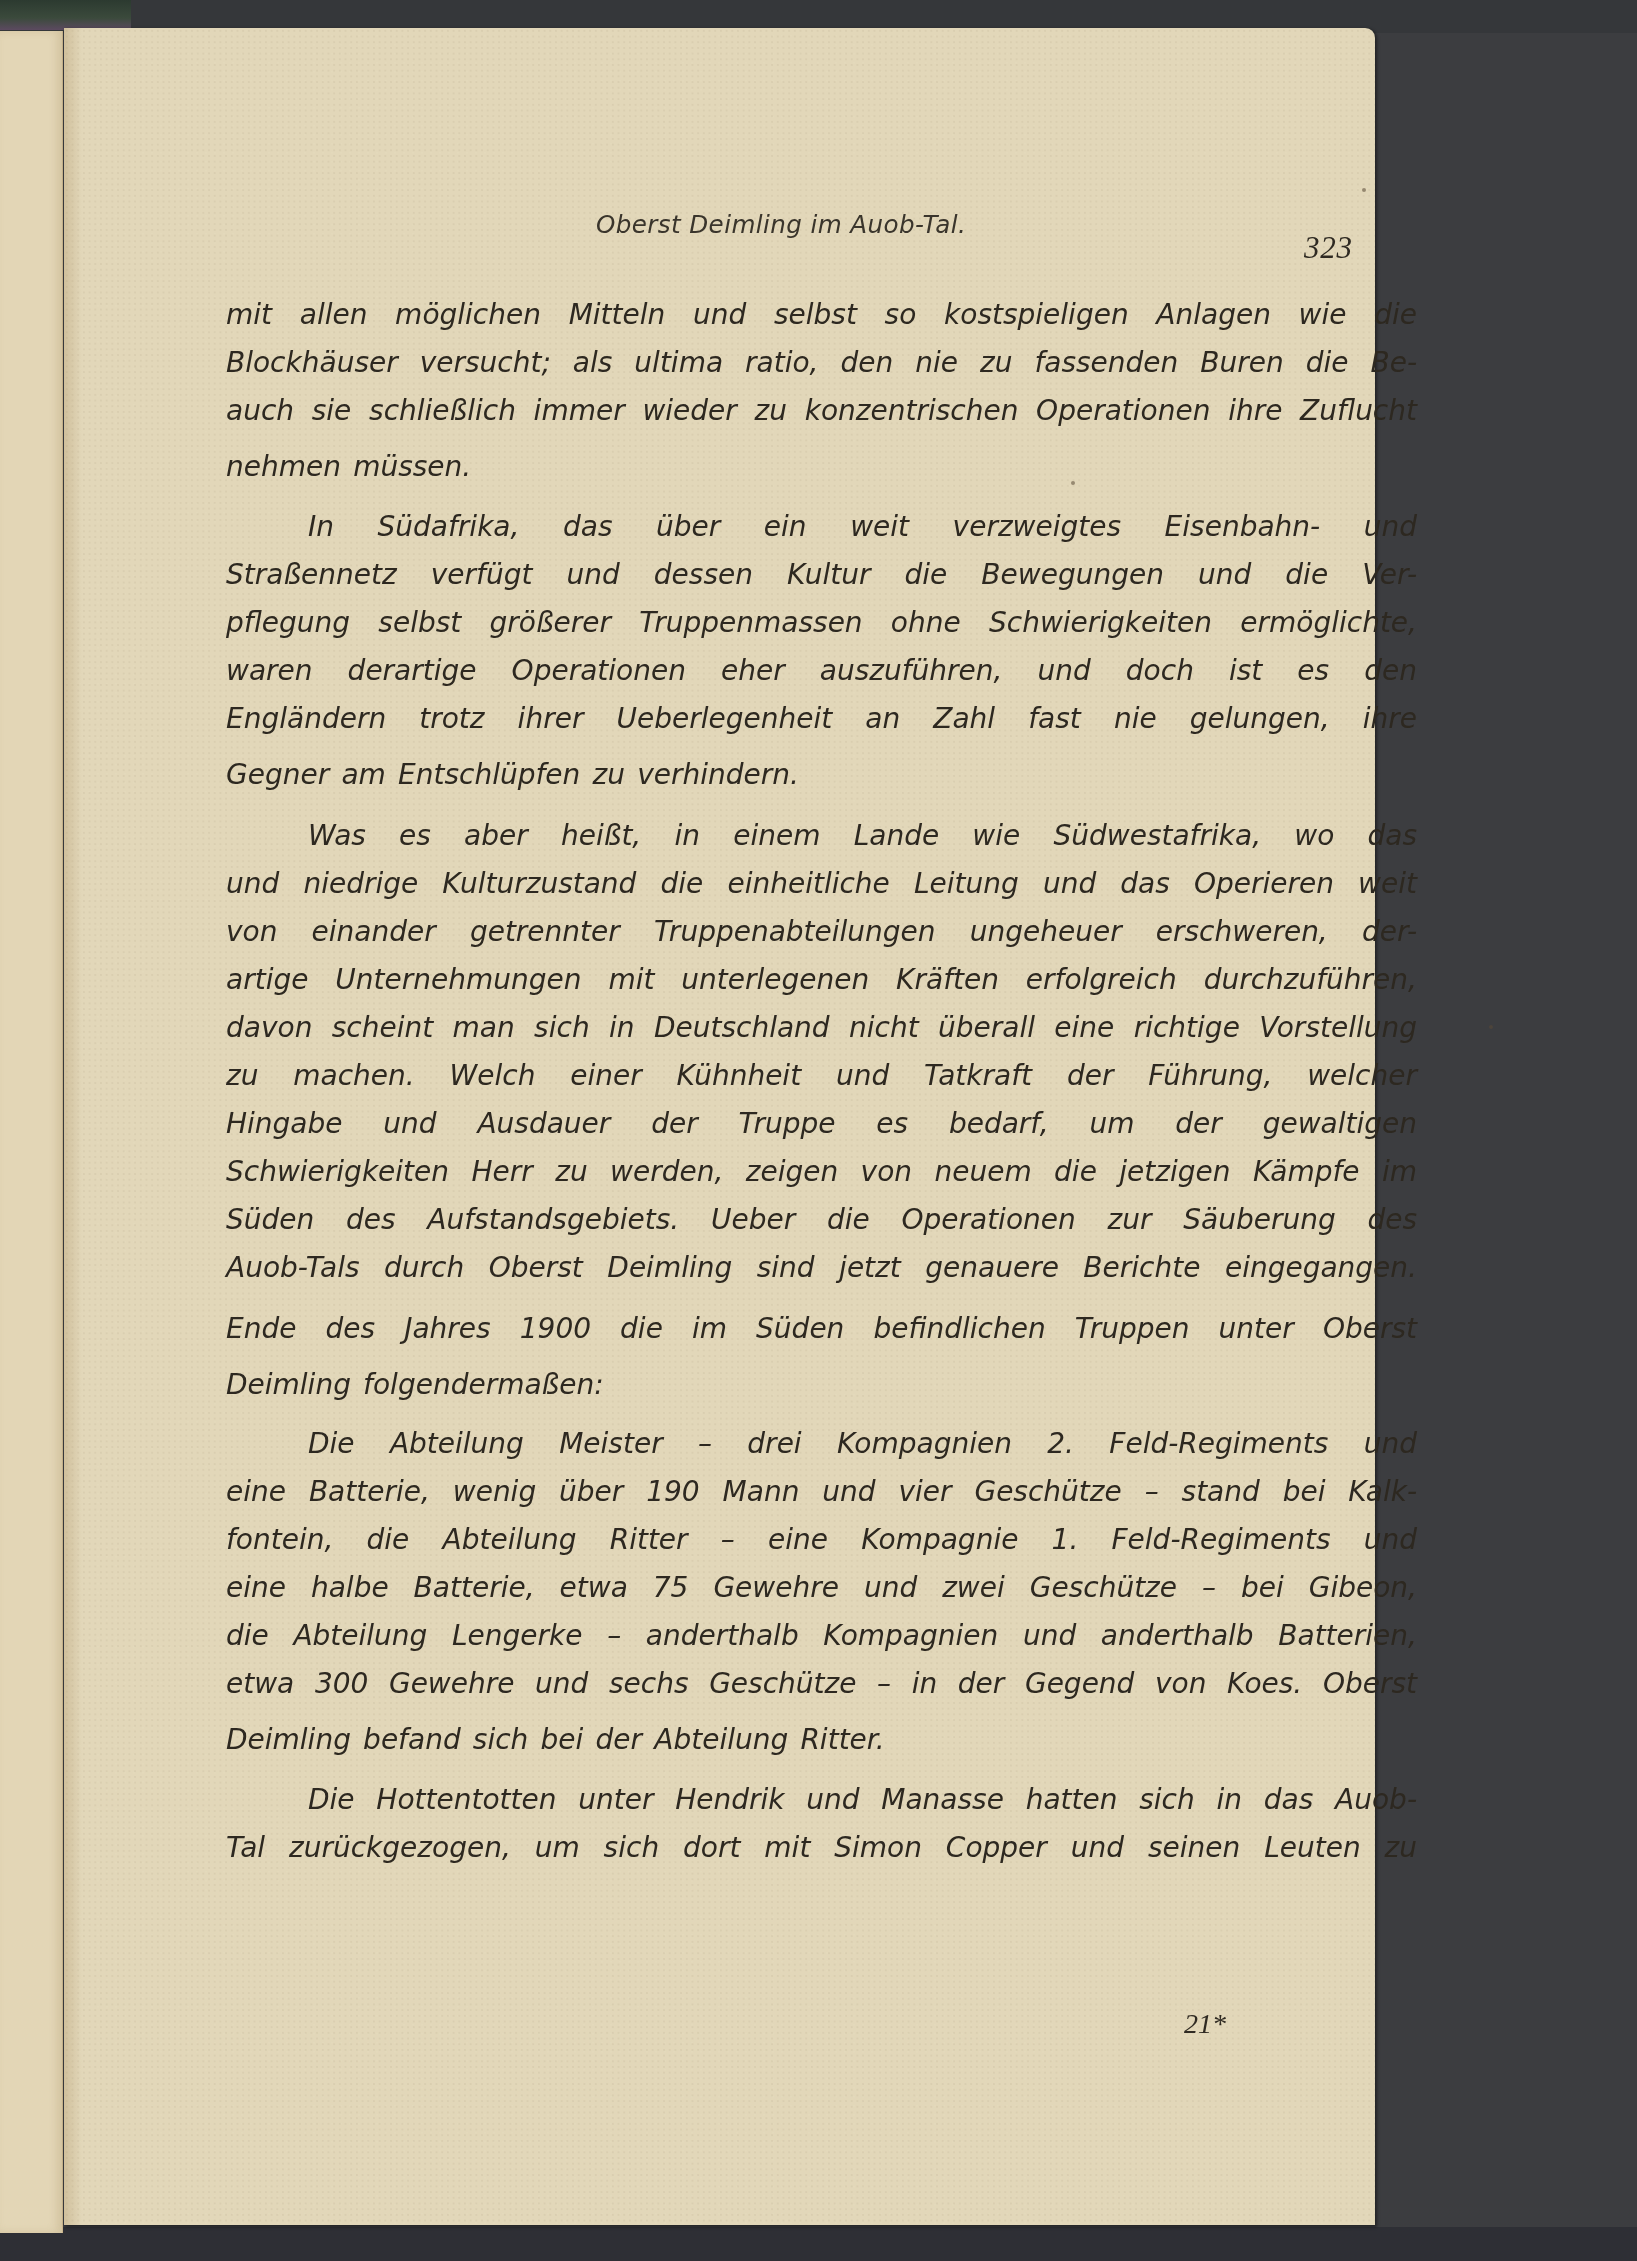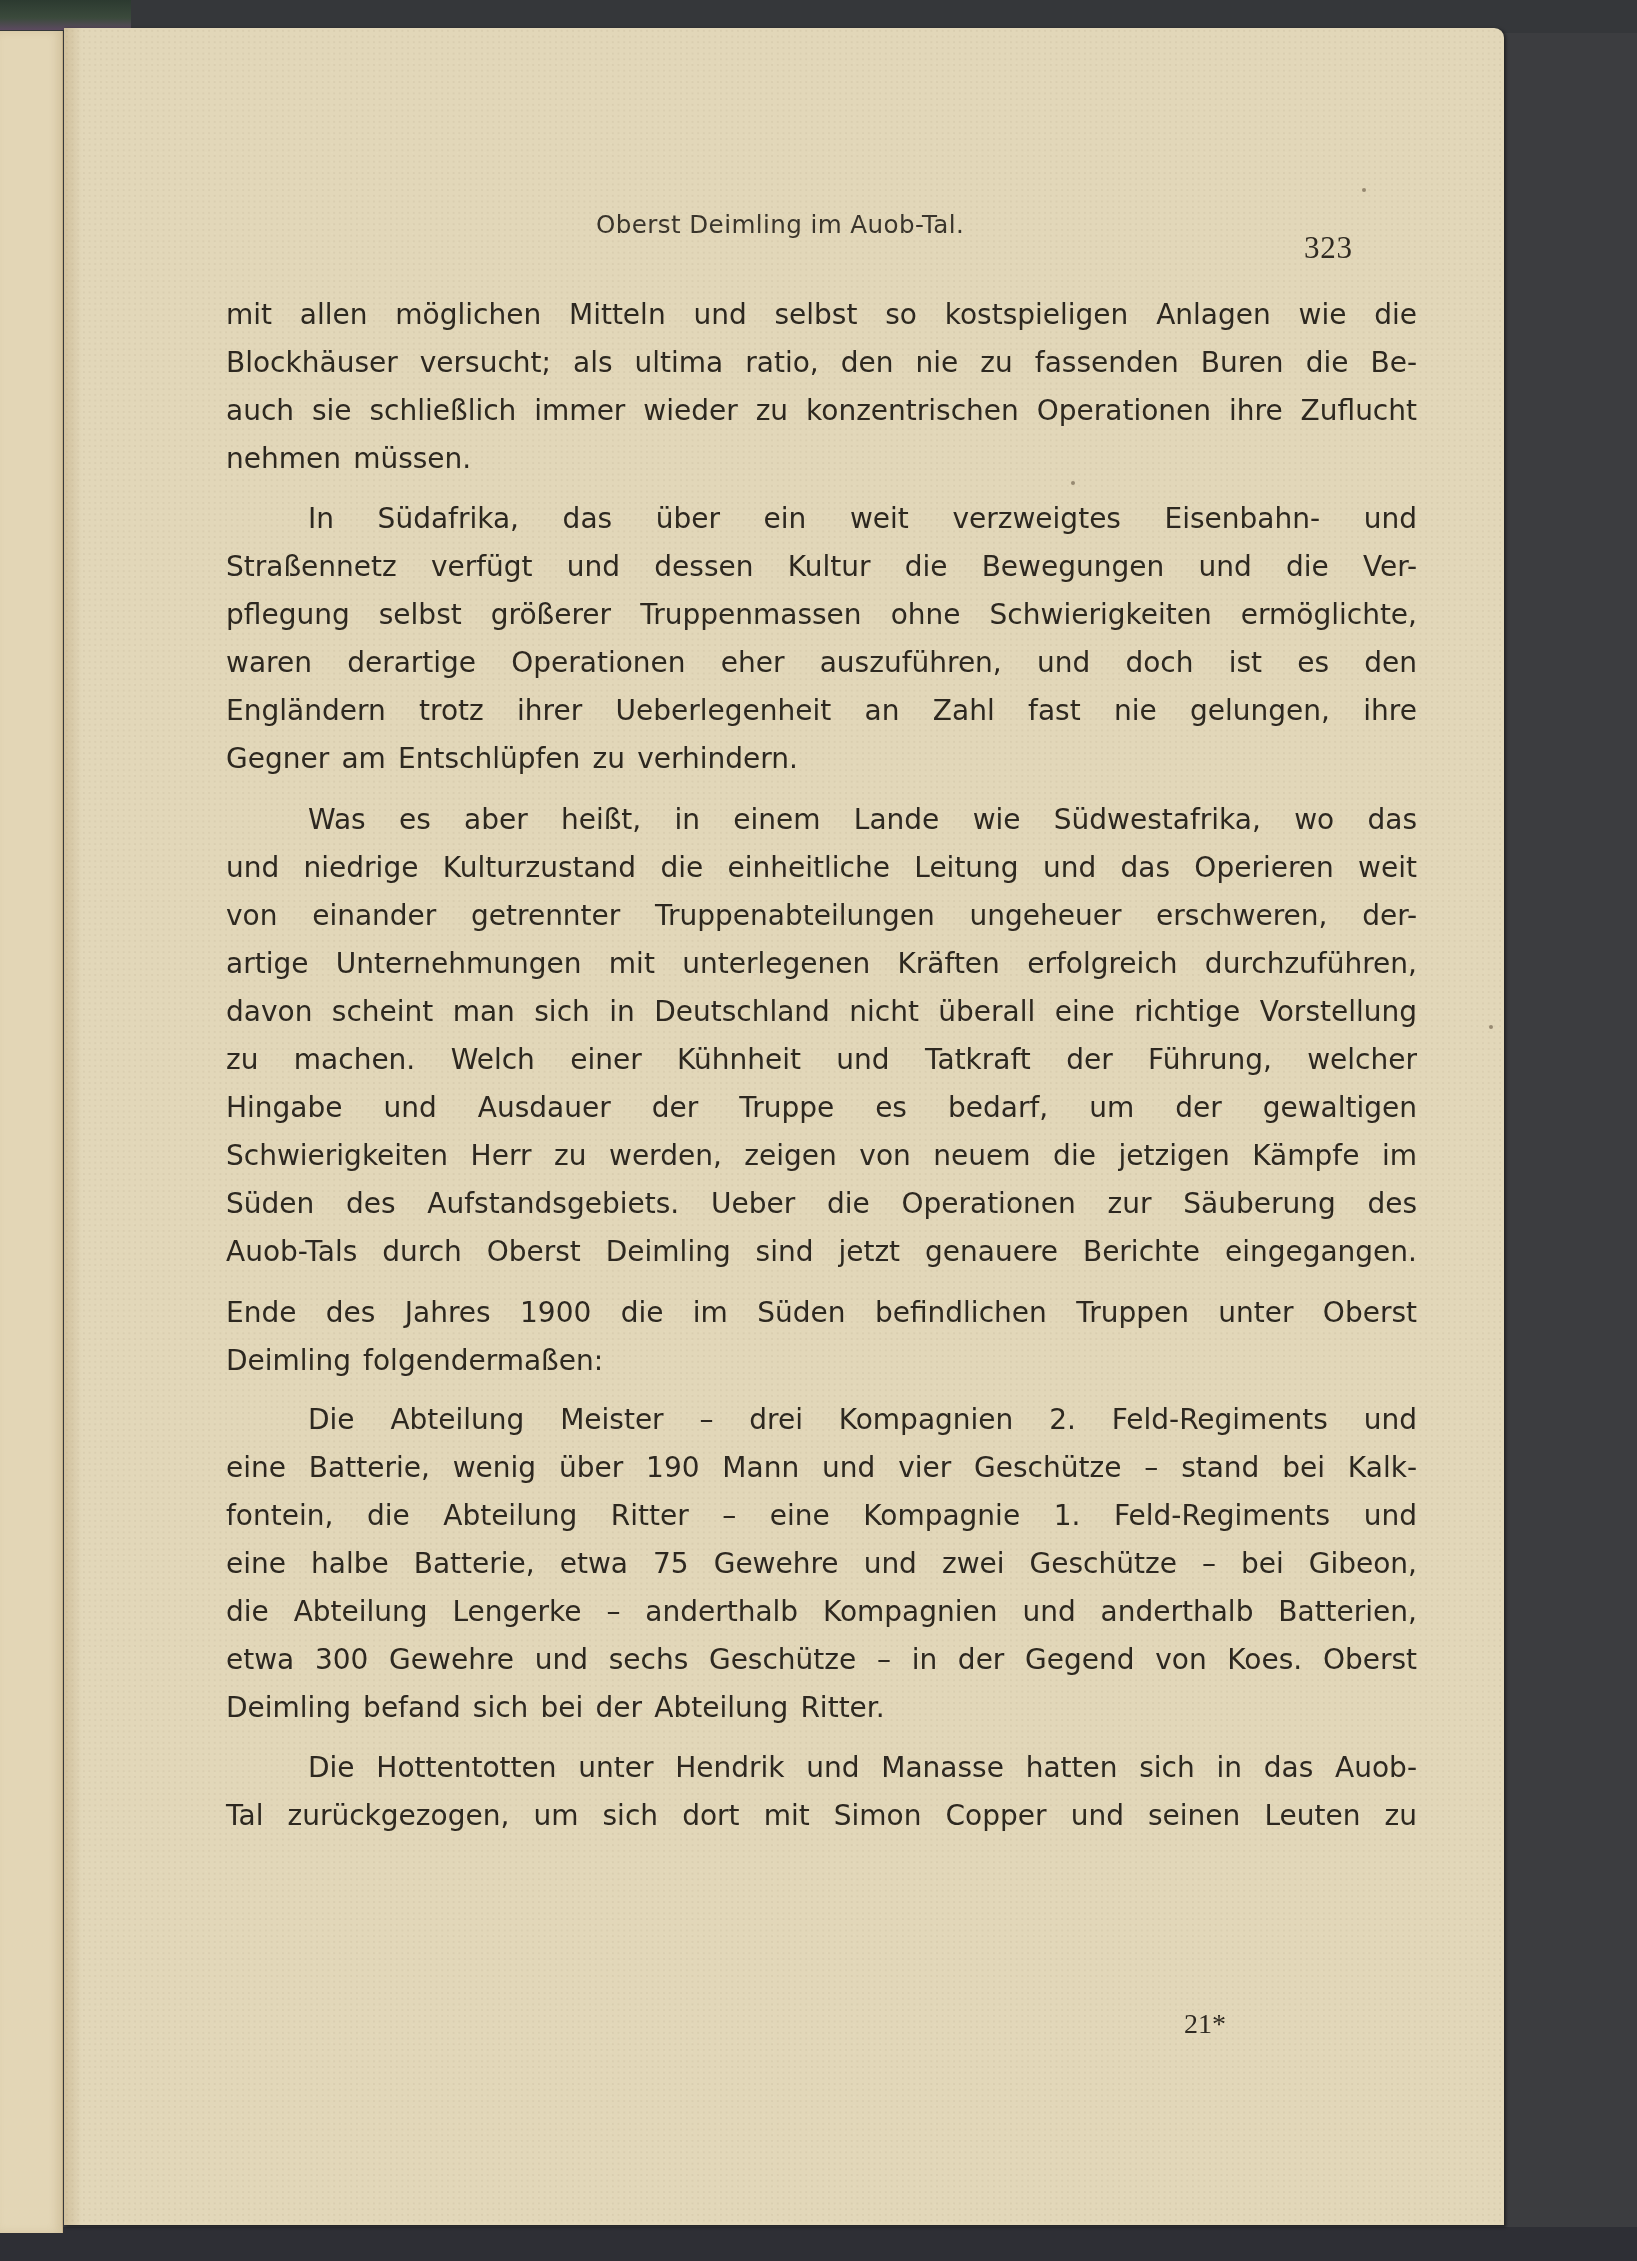--- a/index.html
+++ b/index.html
@@ -39,29 +39,30 @@
       left: 0; top: 31px;
       width: 62px; height: 2202px;
       background: #e3d6b6;
       border-right: 1.6px solid #c9b48c;
       box-shadow: inset -4.9px 0 8.2px rgba(140,110,60,0.18);
     }
     
     .page {
       position: absolute;
       left: 64px; top: 28px;
-      width: 1440px; height: 2197px;
+      width: 1311px; height: 2197px;
       background: #e2d7b9;
       border-top-right-radius: 9.8px;
       box-shadow: 1.6px 1.6px 3.3px rgba(0,0,0,0.45);
       background-image:
         radial-gradient(rgba(120,100,70,0.08) 0.8px, transparent 0.8px),
         radial-gradient(rgba(255,255,240,0.12) 0.8px, transparent 0.8px);
       background-size: 5.7px 5.7px, 9px 9px;
       background-position: 0 0, 2.5px 3.3px;
+      font-style: italic;
     }
     .gutter-shade {
       position: absolute;
       left: 0; top: 0;
       width: 18px; height: 100%;
       background: linear-gradient(90deg, rgba(160,130,80,0.28), rgba(160,130,80,0));
     }
     
     .running-head {
       position: absolute;
@@ -105,20 +106,21 @@
     }
     .para .line {
       display: block;
       text-align: justify;
       text-align-last: justify;
       white-space: nowrap;
       height: 48px;
     }
     .para .line.last {
       text-align-last: left;
+      margin-top: 8px;
     }
     .para .line.indent {
       padding-left: 82px;
     }
     .gap-a { height: 11.5px; }
     .gap-b { height: 13px; }
     
     .signature {
       position: absolute;
       left: 1120px; top: 1980px;

